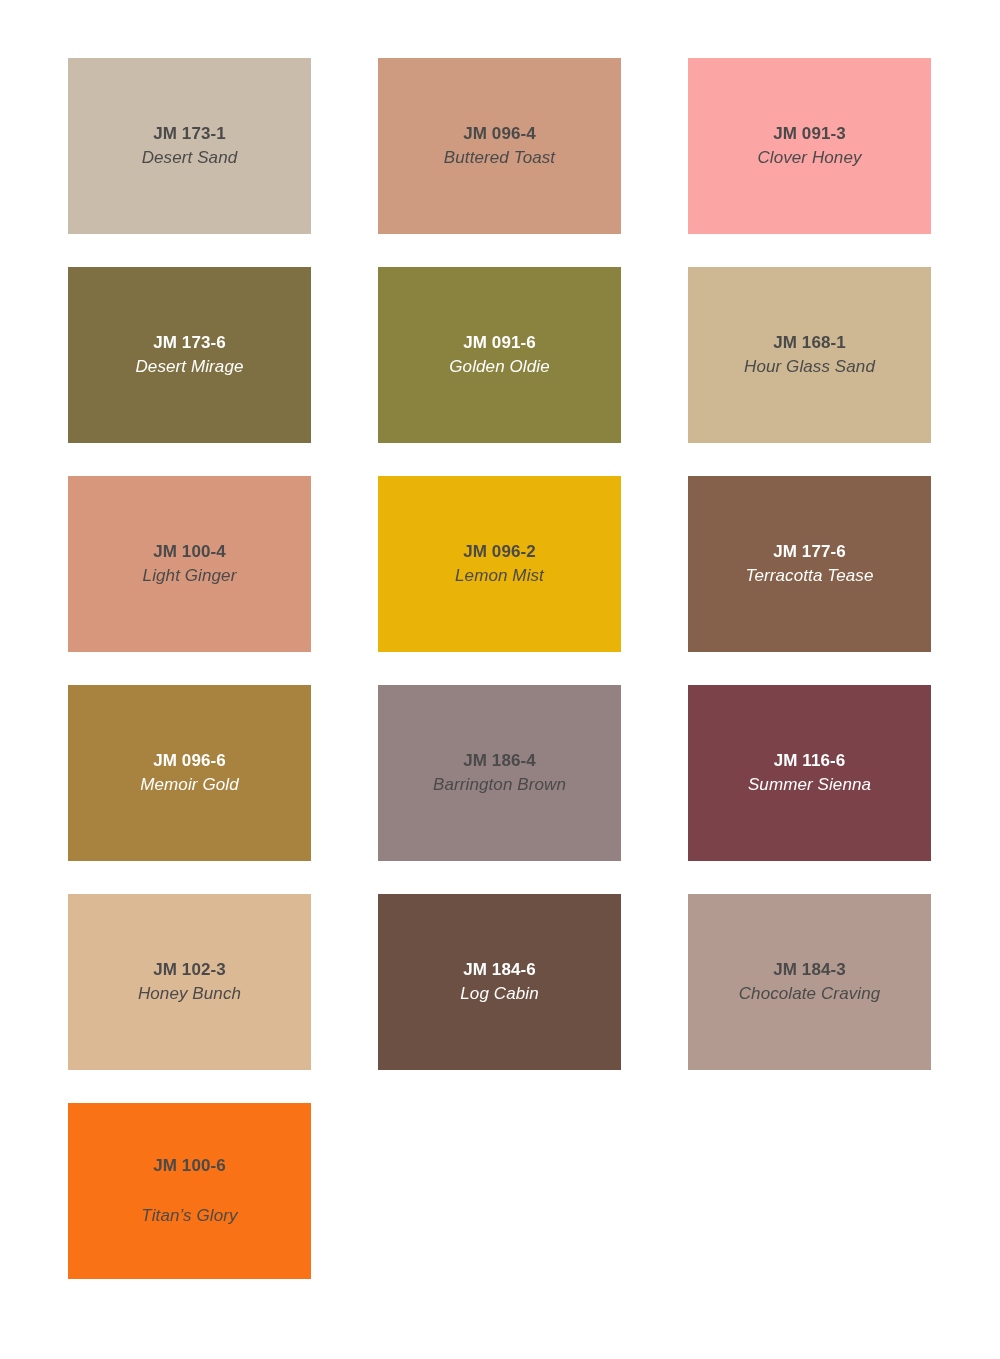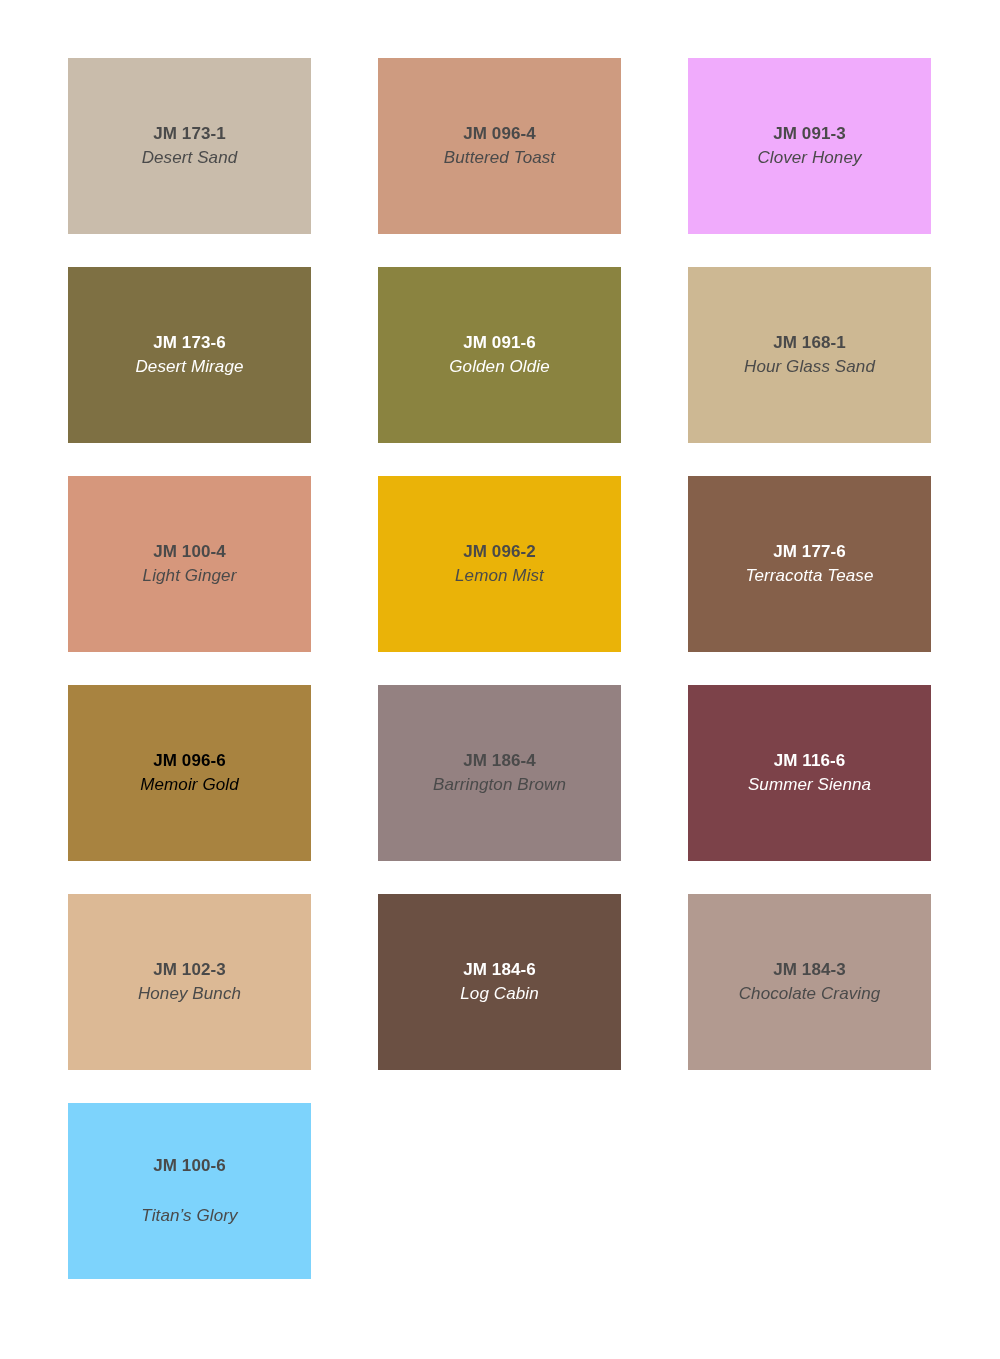--- a/index.html
+++ b/index.html
@@ -59,21 +59,21 @@
 
 <div id="palette-grid">
     <div class="swatch" style="background-color: rgb(201, 188, 171); color: rgb(74, 74, 74);">
       <div class="swatch-code">JM 173-1</div>
       <div class="swatch-name">Desert Sand</div>
     </div>
     <div class="swatch" style="background-color: rgb(206, 155, 128); color: rgb(74, 74, 74);">
       <div class="swatch-code">JM 096-4</div>
       <div class="swatch-name">Buttered Toast</div>
     </div>
-    <div class="swatch" style="background-color: #f0abfc; color: rgb(74, 74, 74);">
+    <div class="swatch" style="background-color: #fca5a5; color: rgb(74, 74, 74);">
       <div class="swatch-code">JM 091-3</div>
       <div class="swatch-name">Clover Honey</div>
     </div>
     <div class="swatch" style="background-color: rgb(126, 112, 67); color: rgb(255, 255, 255);">
       <div class="swatch-code">JM 173-6</div>
       <div class="swatch-name">Desert Mirage</div>
     </div>
     <div class="swatch" style="background-color: rgb(138, 131, 64); color: rgb(255, 255, 255);">
       <div class="swatch-code">JM 091-6</div>
       <div class="swatch-name">Golden Oldie</div>
@@ -87,21 +87,21 @@
       <div class="swatch-name">Light Ginger</div>
     </div>
     <div class="swatch" style="background-color: #eab308; color: rgb(74, 74, 74);">
       <div class="swatch-code">JM 096-2</div>
       <div class="swatch-name">Lemon Mist</div>
     </div>
     <div class="swatch" style="background-color: rgb(133, 96, 74); color: rgb(255, 255, 255);">
       <div class="swatch-code">JM 177-6</div>
       <div class="swatch-name">Terracotta Tease</div>
     </div>
-    <div class="swatch" style="background-color: rgb(168, 131, 64); color: #000000;">
+    <div class="swatch" style="background-color: rgb(168, 131, 64); color: #ffffff;">
       <div class="swatch-code">JM 096-6</div>
       <div class="swatch-name">Memoir Gold</div>
     </div>
     <div class="swatch" style="background-color: rgb(148, 129, 129); color: rgb(74, 74, 74);">
       <div class="swatch-code">JM 186-4</div>
       <div class="swatch-name">Barrington Brown</div>
     </div>
     <div class="swatch" style="background-color: rgb(124, 66, 73); color: rgb(255, 255, 255);">
       <div class="swatch-code">JM 116-6</div>
       <div class="swatch-name">Summer Sienna</div>
@@ -111,17 +111,17 @@
       <div class="swatch-name">Honey Bunch</div>
     </div>
     <div class="swatch" style="background-color: rgb(107, 80, 67); color: rgb(255, 255, 255);">
       <div class="swatch-code">JM 184-6</div>
       <div class="swatch-name">Log Cabin</div>
     </div>
     <div class="swatch" style="background-color: rgb(178, 154, 144); color: rgb(74, 74, 74);">
       <div class="swatch-code">JM 184-3</div>
       <div class="swatch-name">Chocolate Craving</div>
     </div>
-    <div class="swatch" style="background-color: #7dd3fc; color: rgb(74, 74, 74); gap: 27px;">
+    <div class="swatch" style="background-color: #f97316; color: rgb(74, 74, 74); gap: 27px;">
       <div class="swatch-code">JM 100-6</div>
       <div class="swatch-name">Titan’s Glory</div>
     </div>
   </div>
 
 </body></html>

